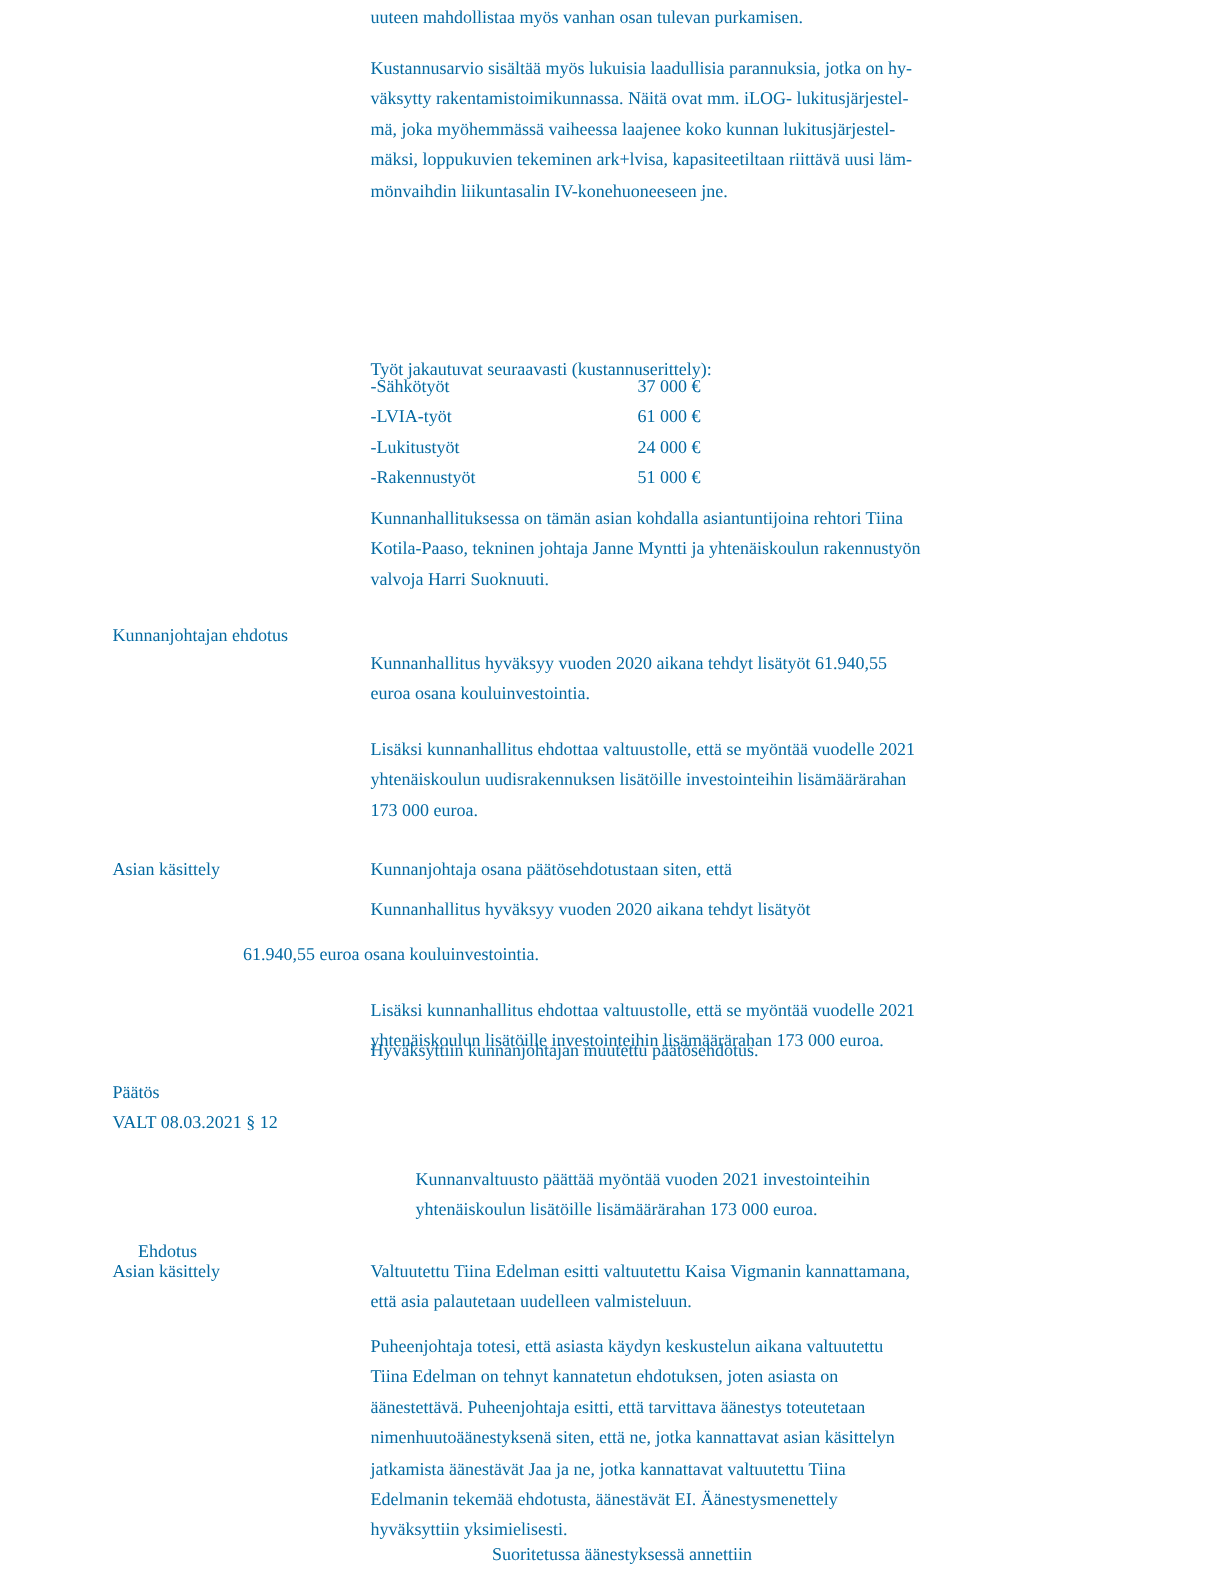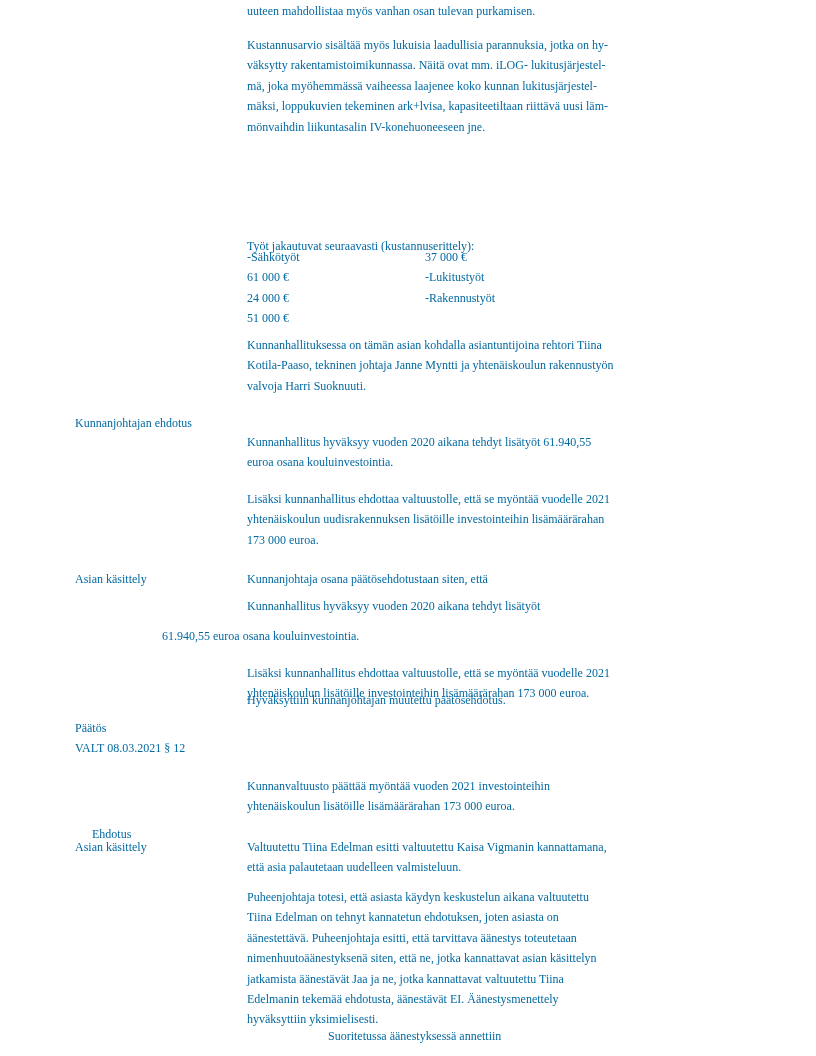--- a/index.html
+++ b/index.html
@@ -39,20 +39,21 @@
 mä, joka myöhemmässä vaiheessa laajenee koko kunnan lukitusjärjestel-
 mäksi, loppukuvien tekeminen ark+lvisa, kapasiteetiltaan riittävä uusi läm-
 mönvaihdin liikuntasalin IV-konehuoneeseen jne.</div>
 
 
   <div class="blk body-col" style="top:236px;">Työt jakautuvat seuraavasti (kustannuserittely):</div>
 
   <div class="costs body-col" style="top:247px;">
     <span>-Sähkötyöt</span>
     <span>37 000 €</span>
+    <span>-LVIA-työt</span>
     <span>61 000 €</span>
     <span>-Lukitustyöt</span>
     <span>24 000 €</span>
     <span>-Rakennustyöt</span>
     <span>51 000 €</span>
   </div>
 
   <div class="blk body-col" style="top:335px;">Kunnanhallituksessa on tämän asian kohdalla asiantuntijoina rehtori Tiina
 Kotila-Paaso, tekninen johtaja Janne Myntti ja yhtenäiskoulun rakennustyön
 valvoja Harri Suoknuuti.</div>
@@ -69,21 +70,21 @@
   <div class="blk body-col" style="top:596px;">Kunnanhallitus hyväksyy vuoden 2020 aikana tehdyt lisätyöt</div>
   <div class="blk" style="left:162px; top:626px;">61.940,55 euroa osana kouluinvestointia.</div>
   <div class="blk body-col" style="top:663px;">Lisäksi kunnanhallitus ehdottaa valtuustolle, että se myöntää vuodelle 2021
 yhtenäiskoulun lisätöille investointeihin lisämäärärahan 173 000 euroa.</div>
 
   <div class="blk label-col" style="top:718px;">Päätös</div>
   <div class="blk label-col" style="top:738px;">VALT 08.03.2021 § 12</div>
   <div class="blk body-col" style="top:690px;font-family:Liberation Serif, serif;">Hyväksyttiin kunnanjohtajan muutettu päätösehdotus.</div>
 
   <div class="blk label-col" style="top:824px;margin-left:17px;">Ehdotus</div>
-  <div class="blk body-col" style="top:776px;">Kunnanvaltuusto päättää myöntää vuoden 2021 investointeihin
+  <div class="blk body-col" style="top:776px;margin-left:30px;">Kunnanvaltuusto päättää myöntää vuoden 2021 investointeihin
 yhtenäiskoulun lisätöille lisämäärärahan 173 000 euroa.</div>
 
   <div class="blk label-col" style="top:837px;">Asian käsittely</div>
   <div class="blk body-col" style="top:887px;">Puheenjohtaja totesi, että asiasta käydyn keskustelun aikana valtuutettu
 Tiina Edelman on tehnyt kannatetun ehdotuksen, joten asiasta on
 äänestettävä. Puheenjohtaja esitti, että tarvittava äänestys toteutetaan
 nimenhuutoäänestyksenä siten, että ne, jotka kannattavat asian käsittelyn
 jatkamista äänestävät Jaa ja ne, jotka kannattavat valtuutettu Tiina
 Edelmanin tekemää ehdotusta, äänestävät EI. Äänestysmenettely
 hyväksyttiin yksimielisesti.</div>

